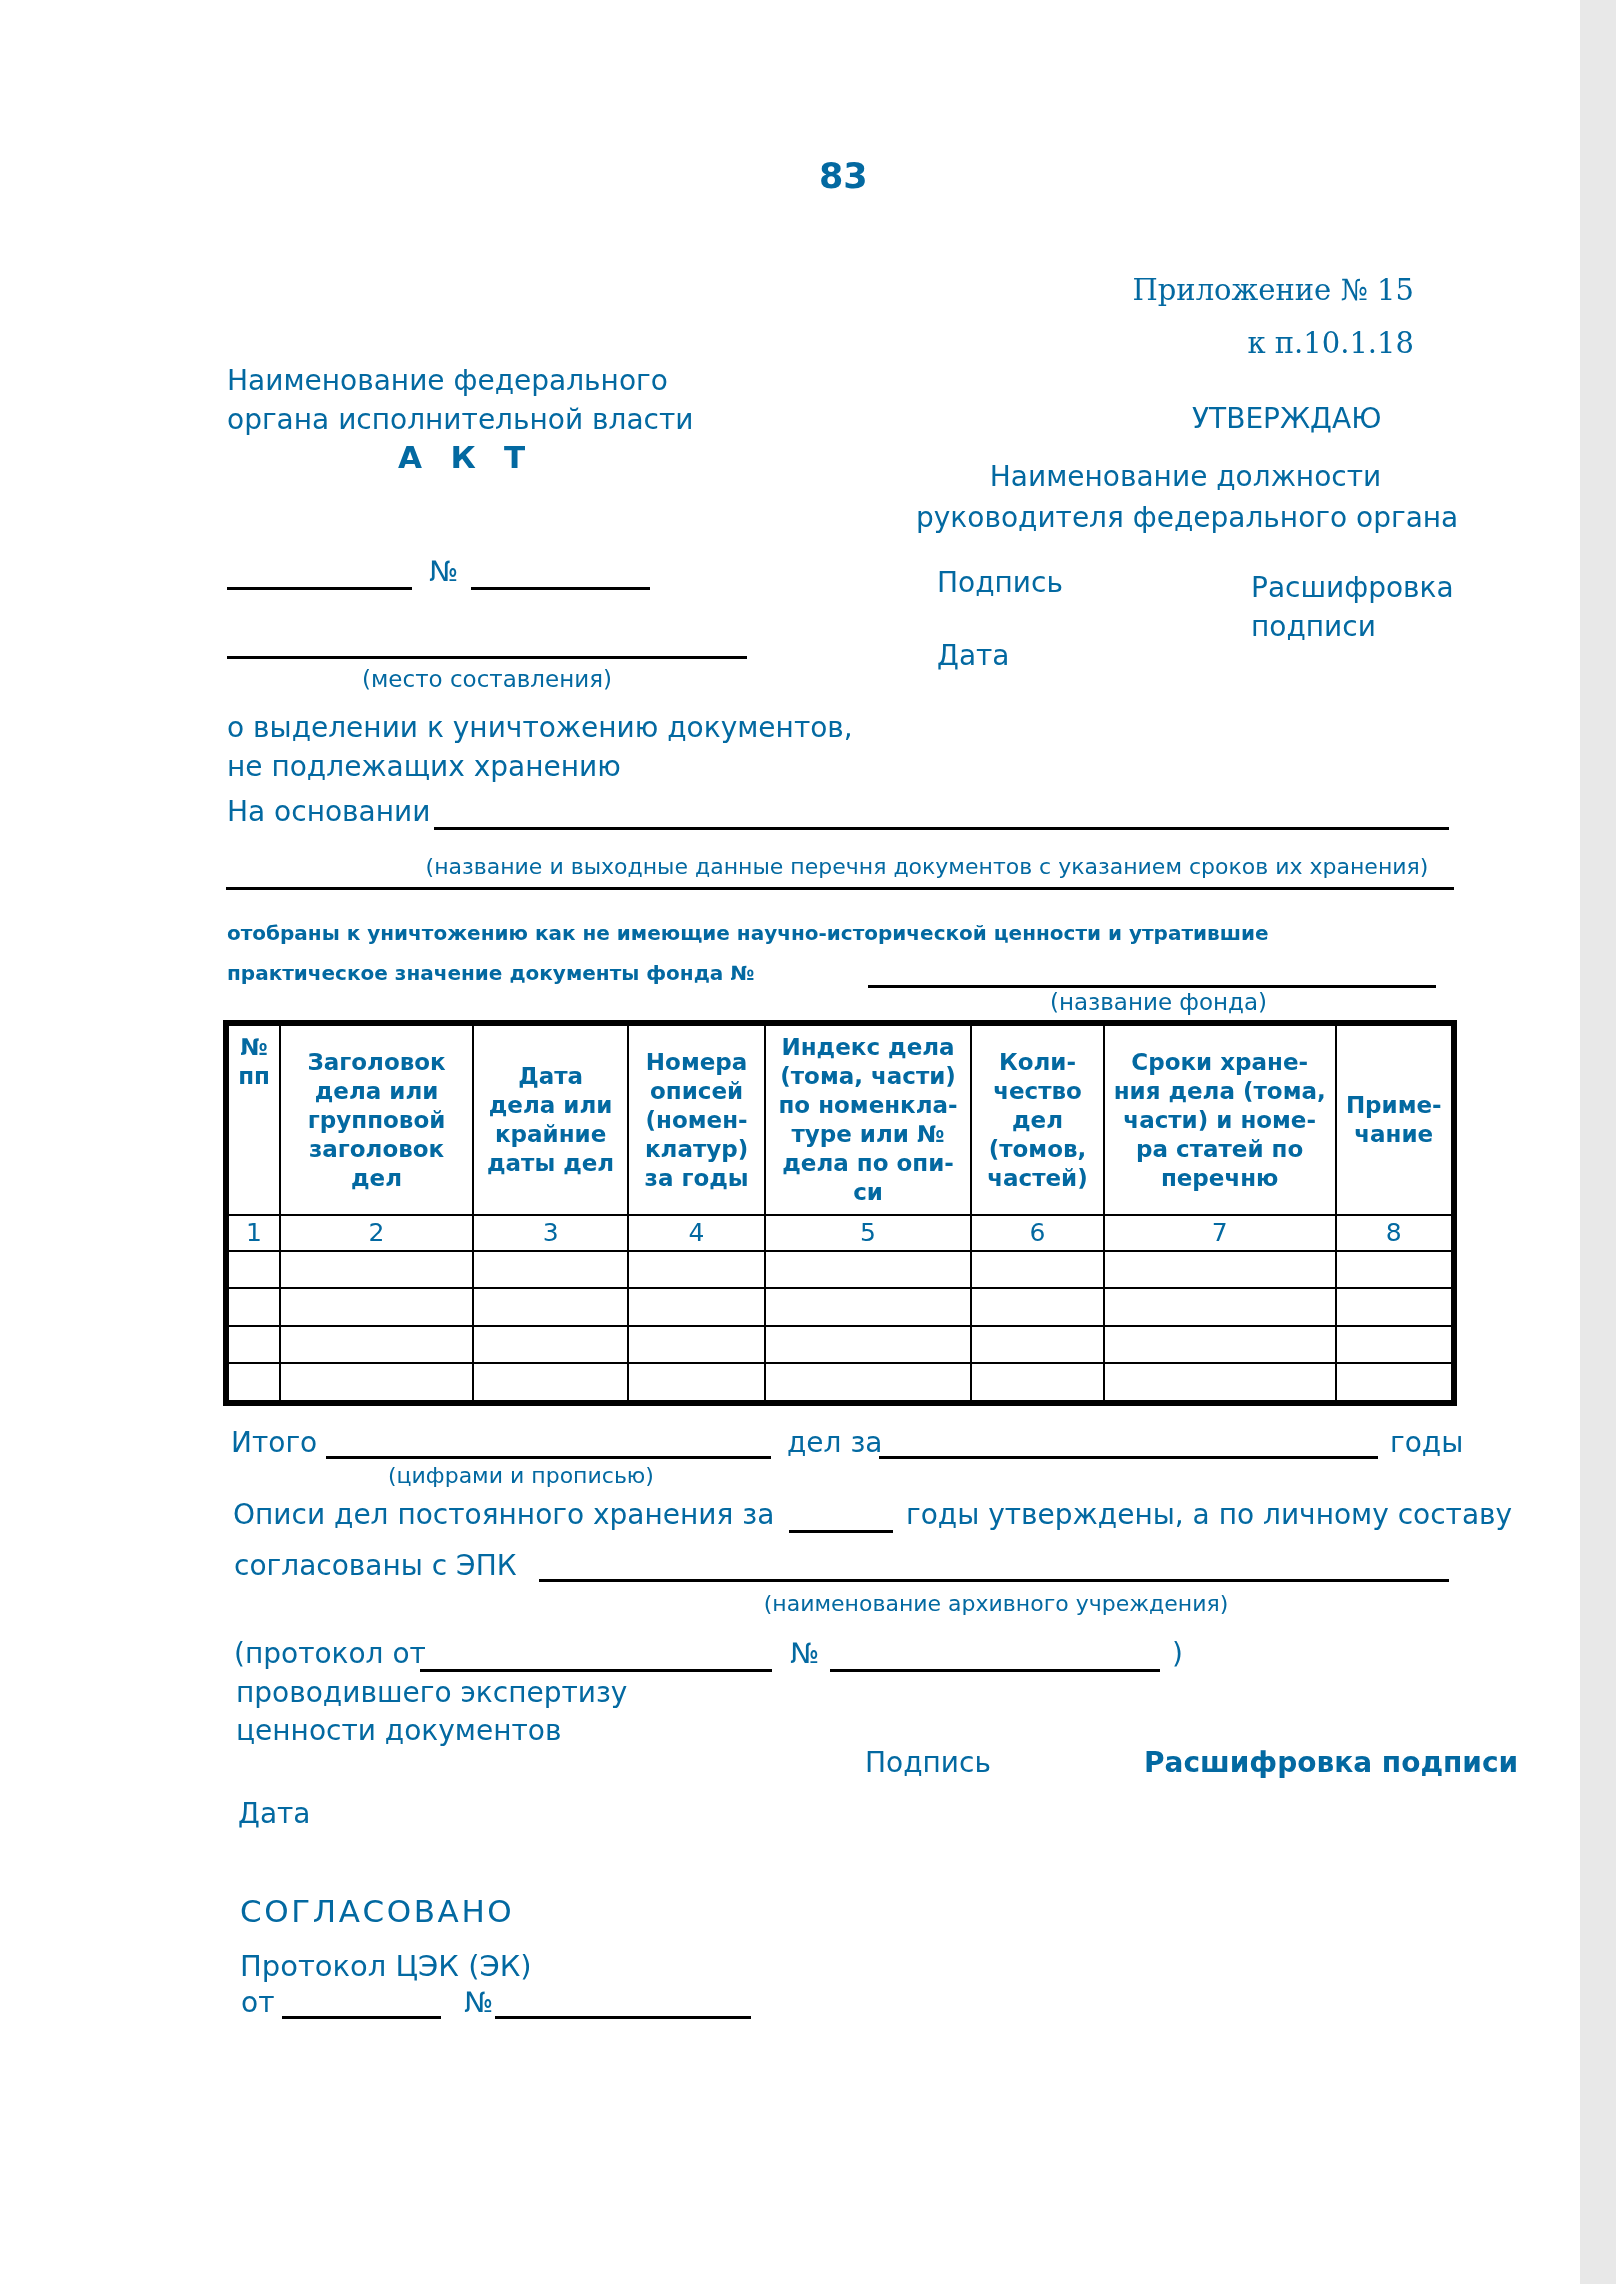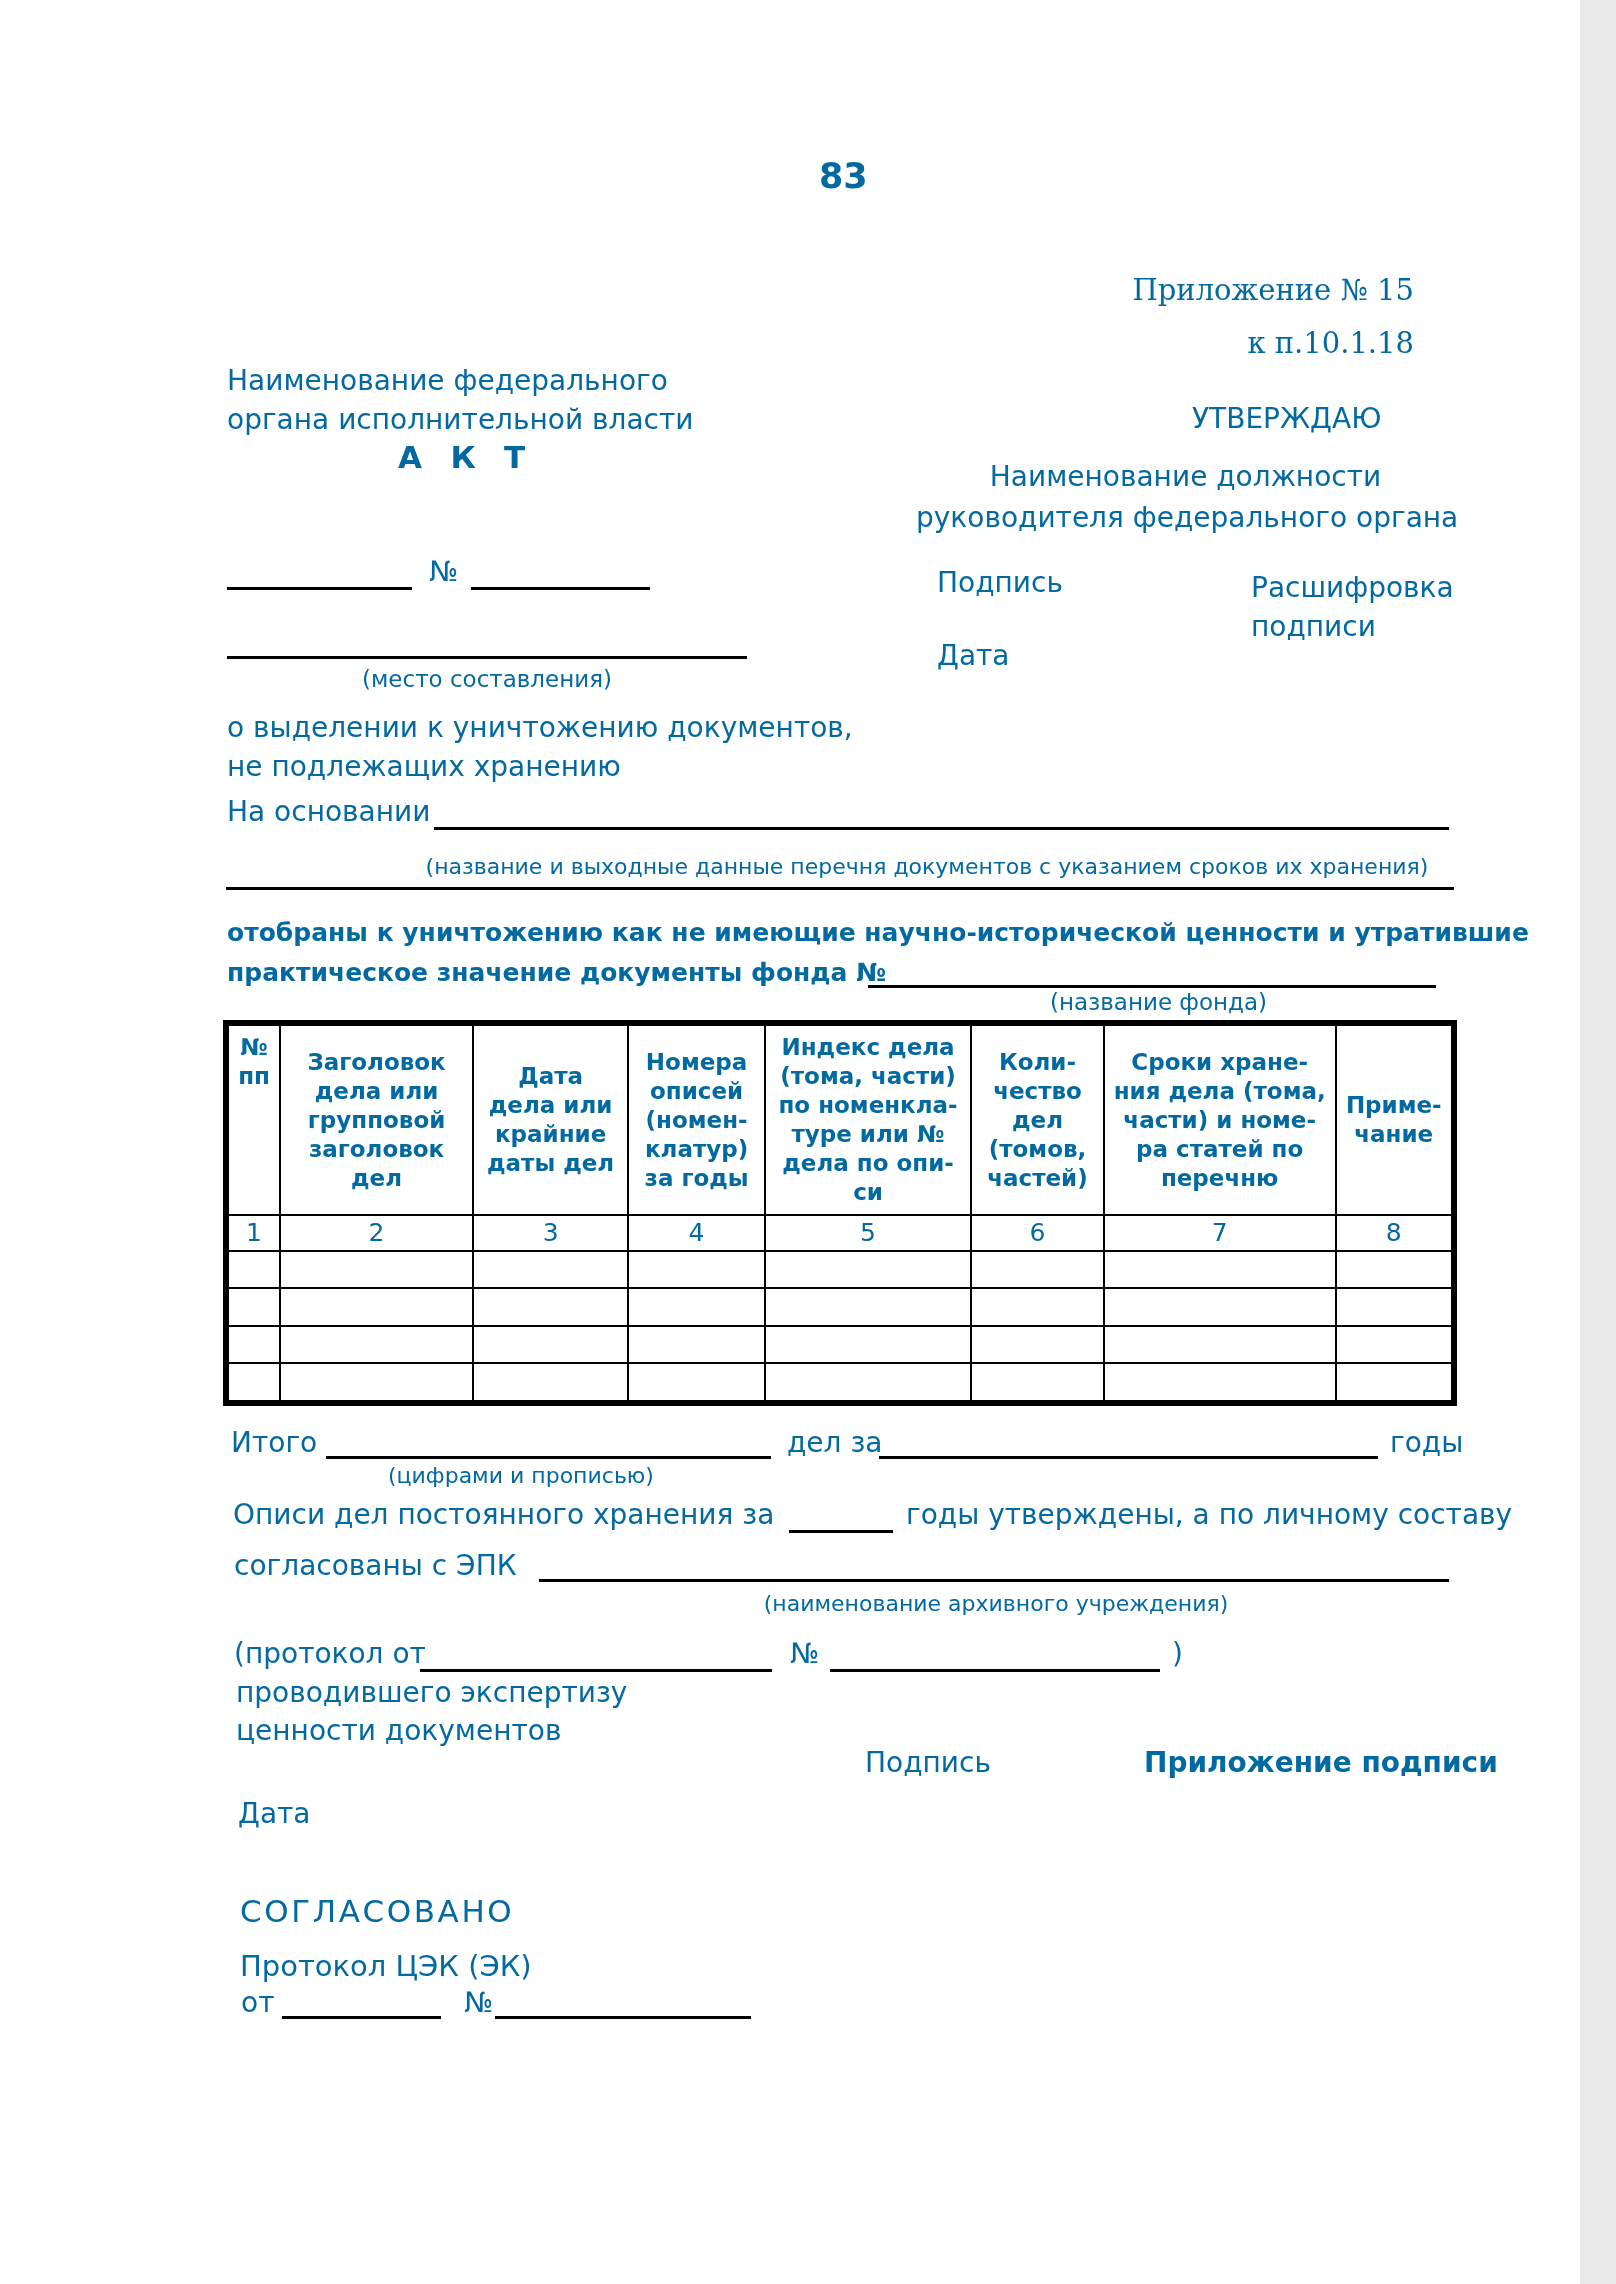--- a/index.html
+++ b/index.html
@@ -88,21 +88,21 @@
     <div>о выделении к уничтожению документов,</div>
     <div>не подлежащих хранению</div>
   </div>
 
   <div class="abs txt" style="left:227px;top:797px;">На основании</div>
   <span class="bl" style="left:434px;top:804px;width:1015px;"></span>
   <div class="abs small center" style="left:416px;top:834px;width:1022px;margin-top:20px;">(название и выходные данные перечня документов с указанием сроков их хранения)</div>
 
   <span class="bl" style="left:226px;top:864px;width:1228px;"></span>
 
-  <div class="abs bold" style="left:227px;top:913px;font-size:25px;line-height:40px;">
+  <div class="abs bold" style="left:227px;top:913px;font-size:20px;line-height:40px;">
     <div>отобраны к уничтожению как не имеющие научно-исторической ценности и утратившие</div>
     <div>практическое значение документы фонда №</div>
   </div>
   <span class="bl" style="left:868px;top:962px;width:568px;"></span>
   <div class="abs small center" style="left:881px;top:989px;width:555px;font-size:23px;">(название фонда)</div>
 
   <table class="grid">
     <colgroup>
       <col class="c1">
         <col class="c2">
@@ -224,21 +224,21 @@
   <span class="bl" style="left:420px;top:1646px;width:352px;"></span>
   <div class="abs txt" style="left:790px;top:1639px;">№</div>
   <span class="bl" style="left:830px;top:1646px;width:330px;"></span>
   <div class="abs txt" style="left:1172px;top:1639px;">)</div>
 
   <div class="abs txt" style="left:236px;top:1674px;line-height:38px;">
     <div>проводившего экспертизу</div>
     <div>ценности документов</div>
   </div>
   <div class="abs txt" style="left:865px;top:1748px;">Подпись</div>
-  <div class="abs txt bold" style="left:1144px;top:1748px;">Приложение подписи</div>
+  <div class="abs txt bold" style="left:1144px;top:1748px;">Расшифровка подписи</div>
   <div class="abs txt" style="left:238px;top:1799px;">Дата</div>
 
   <div class="abs" style="left:240px;top:1893px;font-size:31px;letter-spacing:2.6px;">СОГЛАСОВАНО</div>
   <div class="abs" style="left:240px;top:1949px;font-size:29px;">Протокол ЦЭК (ЭК)</div>
   <div class="abs txt" style="left:241px;top:1988px;">от</div>
   <span class="bl" style="left:282px;top:1993px;width:159px;"></span>
   <div class="abs txt" style="left:464px;top:1988px;">№</div>
   <span class="bl" style="left:495px;top:1993px;width:256px;"></span>
 
 </div>

